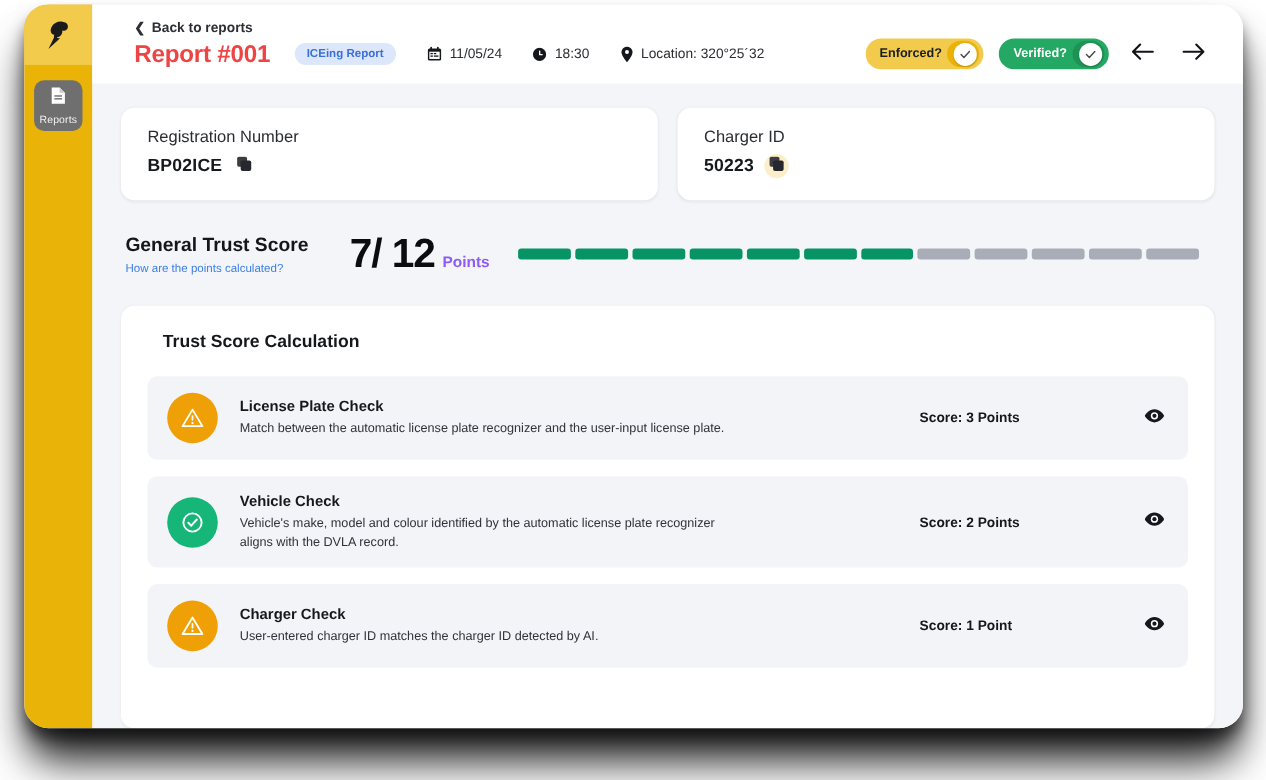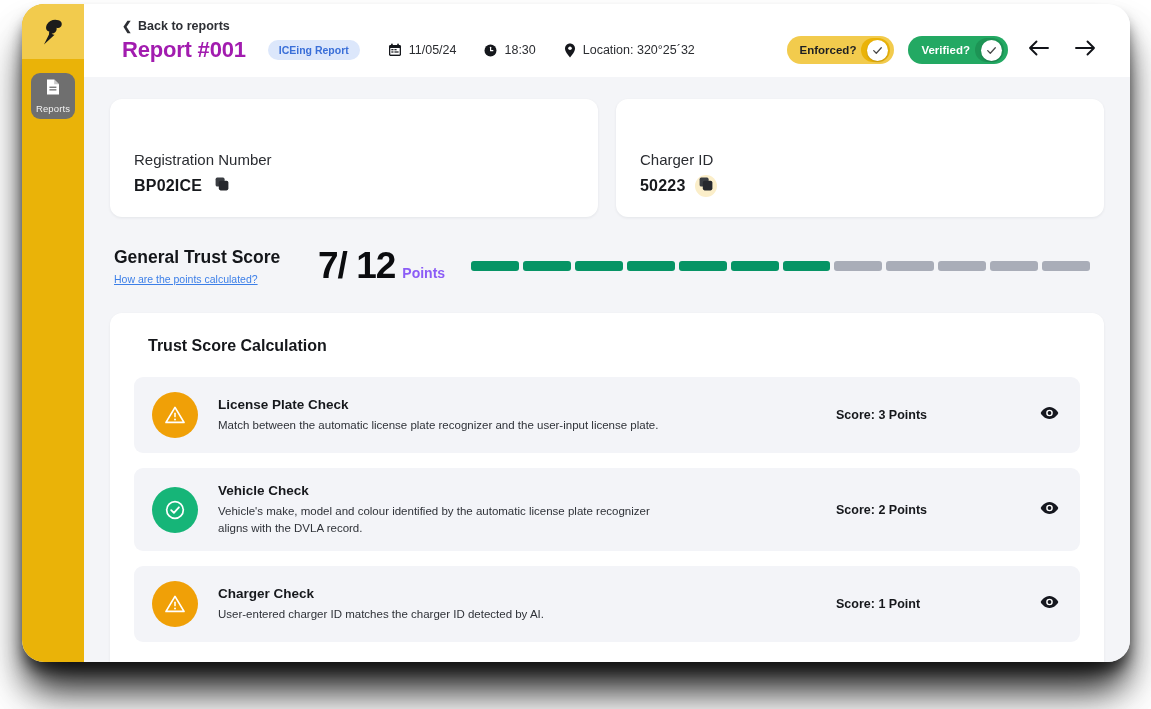--- a/index.html
+++ b/index.html
@@ -97,21 +97,21 @@
   }
   #back-link .chev { font-size: 12px; font-weight: 700; line-height: 1; }
   #header-row {
     display: flex;
     align-items: center;
     gap: 0px;
   }
   #report-title {
     font-size: 22px;
     font-weight: 700;
-    color: #a21caf;
+    color: #ef4444;
     letter-spacing: -0.2px;
     margin-right: 22px;
     white-space: nowrap;
   }
   #report-type-badge {
     background: #dce7fb;
     color: #3a6fd8;
     font-size: 10.5px;
     font-weight: 700;
     padding: 4px 11px;
@@ -188,21 +188,20 @@
     flex: 1 1 0;
     background: #ffffff;
     border-radius: 12px;
     padding: 18px 24px 20px 24px;
     box-shadow: 0 1px 3px rgba(16,24,40,0.07);
   }
   .info-card .label {
     font-size: 15px;
     color: #2a2c31;
     margin-bottom: 7px;
-    margin-top: 34px;
   }
   .info-card .value-row {
     display: flex;
     align-items: center;
     gap: 9px;
   }
   .info-card .value {
     font-size: 16px;
     font-weight: 700;
     color: #17191d;
@@ -227,21 +226,20 @@
   #score-title {
     font-size: 17.5px;
     font-weight: 700;
     color: #14161a;
   }
   #score-help {
     font-size: 10.5px;
     color: #3c7fe8;
     margin-top: 5px;
     cursor: pointer;
-    text-decoration: underline;
   }
   #score-value {
     display: flex;
     align-items: baseline;
     gap: 7px;
     margin-left: 8px;
   }
   #score-value .big {
     font-size: 37px;
     font-weight: 800;

